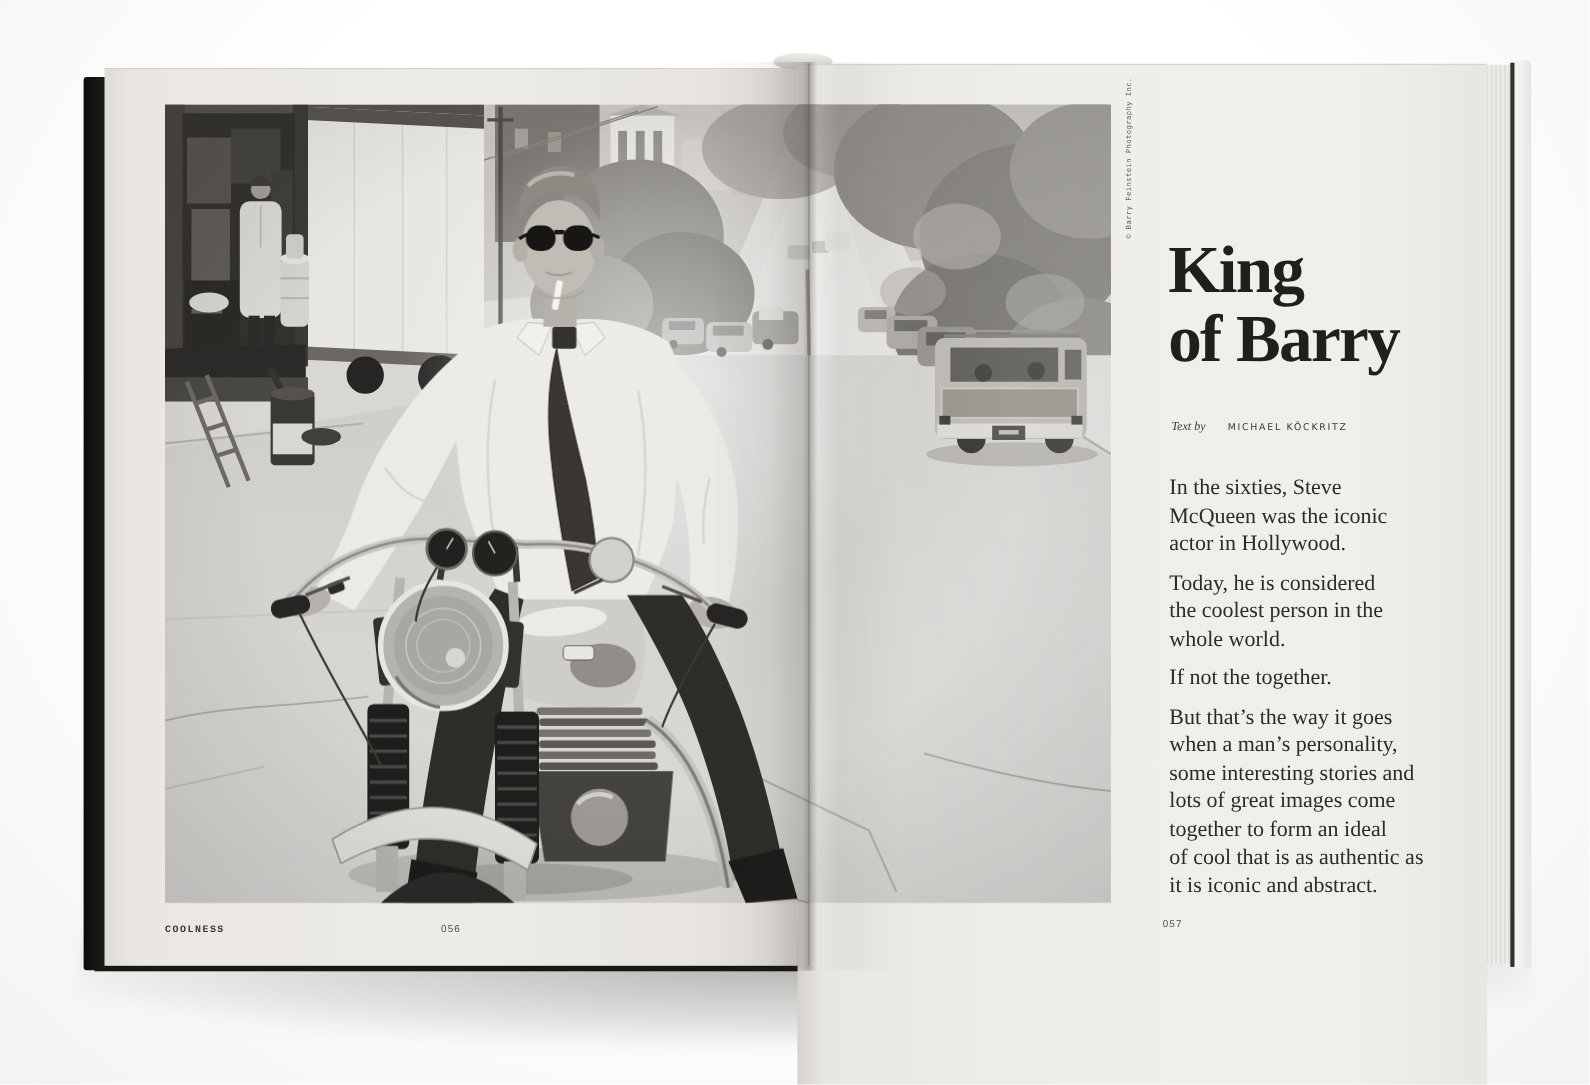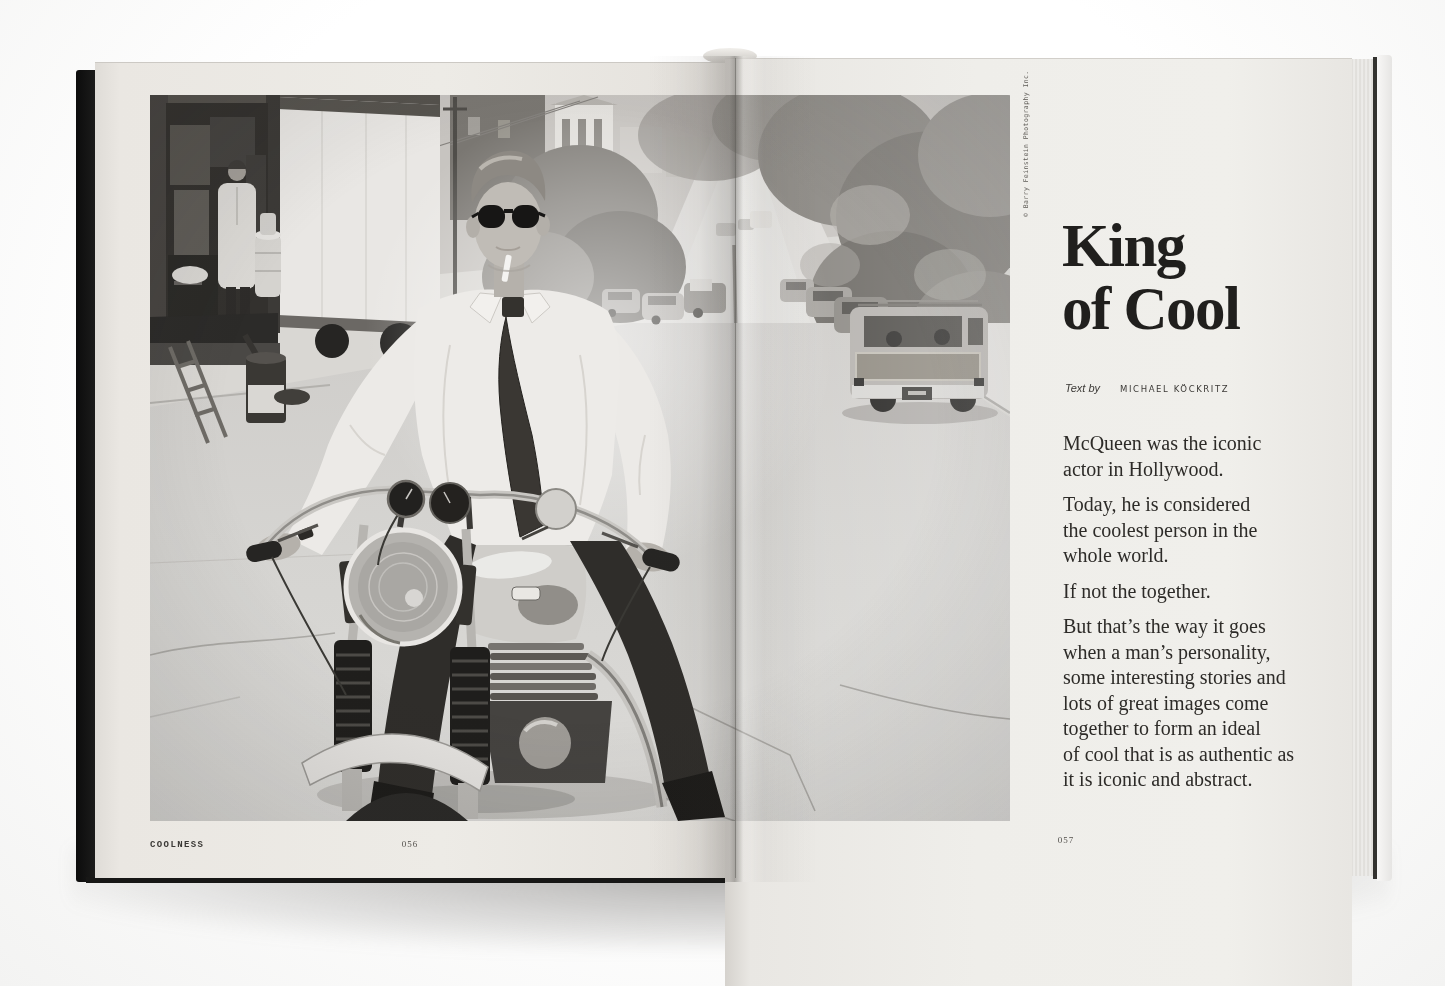--- a/index.html
+++ b/index.html
@@ -47,30 +47,30 @@
       rgba(30,27,24,0.28) 51%, rgba(255,255,255,0.14) 56%,
       rgba(55,50,45,0.04) 68%, rgba(55,50,45,0) 100%); }
   .gutter-line { position:absolute; left:735px; top:58px; width:1px; height:820px;
     background: rgba(95,92,88,0.55); z-index:5; pointer-events:none; }
 
   
   .headline { position:absolute; left:337px; top:155px; z-index:4;
     font-family:"Liberation Serif", serif; font-weight:700;
     font-size:61px; line-height:63px; letter-spacing:-1.5px; color:#201f1d; }
   .byline { position:absolute; left:340px; top:319px; z-index:4; white-space:nowrap; color:#3b3936; }
-  .byline .prefix { font-family:Liberation Sans, sans-serif; font-style:italic; font-size:11px; }
+  .byline .prefix { font-family:Liberation Serif, serif; font-style:italic; font-size:11px; }
   .byline .author { font-family:"DejaVu Sans", sans-serif; font-size:8.5px; letter-spacing:1.6px; margin-left:4px;padding-left:12px; }
   .body-col { position:absolute; left:338px; top:372px; width:270px; z-index:4;
     font-family:"Liberation Serif", serif; font-size:20px; line-height:25.5px; color:#2d2b28; }
   .body-col .para { margin-bottom:10px; }
   .body-col .bline { white-space:nowrap; }
   .photo-credit { position:absolute; left:297px; top:158px; z-index:4;
     transform: rotate(-90deg); transform-origin:0 0; white-space:nowrap;
     font-family:"DejaVu Sans Mono", monospace; font-size:6.5px; letter-spacing:0.4px; color:#5f5c57; }
-  .pagenum { position:absolute; z-index:4; font-family:Liberation Serif, serif;
+  .pagenum { position:absolute; z-index:4; font-family:Liberation Sans, sans-serif;
     font-size:9px; letter-spacing:1px; color:#53504c; text-align:center; width:50px; }
   .pagenum-right { left:316px; top:776px;text-align:center; }
   .pagenum-left { left:290px; top:776px; }
   .footer-label { position:absolute; left:55px; top:777px; z-index:4;
     font-family:Liberation Mono, monospace; font-weight:700; font-size:9px;
     letter-spacing:1.4px; color:#3a3835; }
 </style>
 </head>
 <body>
 
@@ -85,28 +85,29 @@
   <div class="spine-curl"></div>
 
   <div class="page page-left">
     <div class="footer-label">COOLNESS</div>
     <div class="pagenum pagenum-left">056</div>
   </div>
 
   <div class="page page-right">
     <div class="headline">
       <div>King</div>
-      <div>of Cool</div>
+      <div>of Barry</div>
     </div>
     <div class="byline">
       <span class="prefix">Text by</span>
       <span class="author">MICHAEL KÖCKRITZ</span>
     </div>
     <div class="body-col">
       <div class="para">
+        <div class="bline">In the sixties, Steve</div>
         <div class="bline">McQueen was the iconic</div>
         <div class="bline">actor in Hollywood.</div>
       </div>
       <div class="para">
         <div class="bline">Today, he is considered</div>
         <div class="bline">the coolest person in the</div>
         <div class="bline">whole world.</div>
       </div>
       <div class="para">
         <div class="bline">If not the together.</div>

